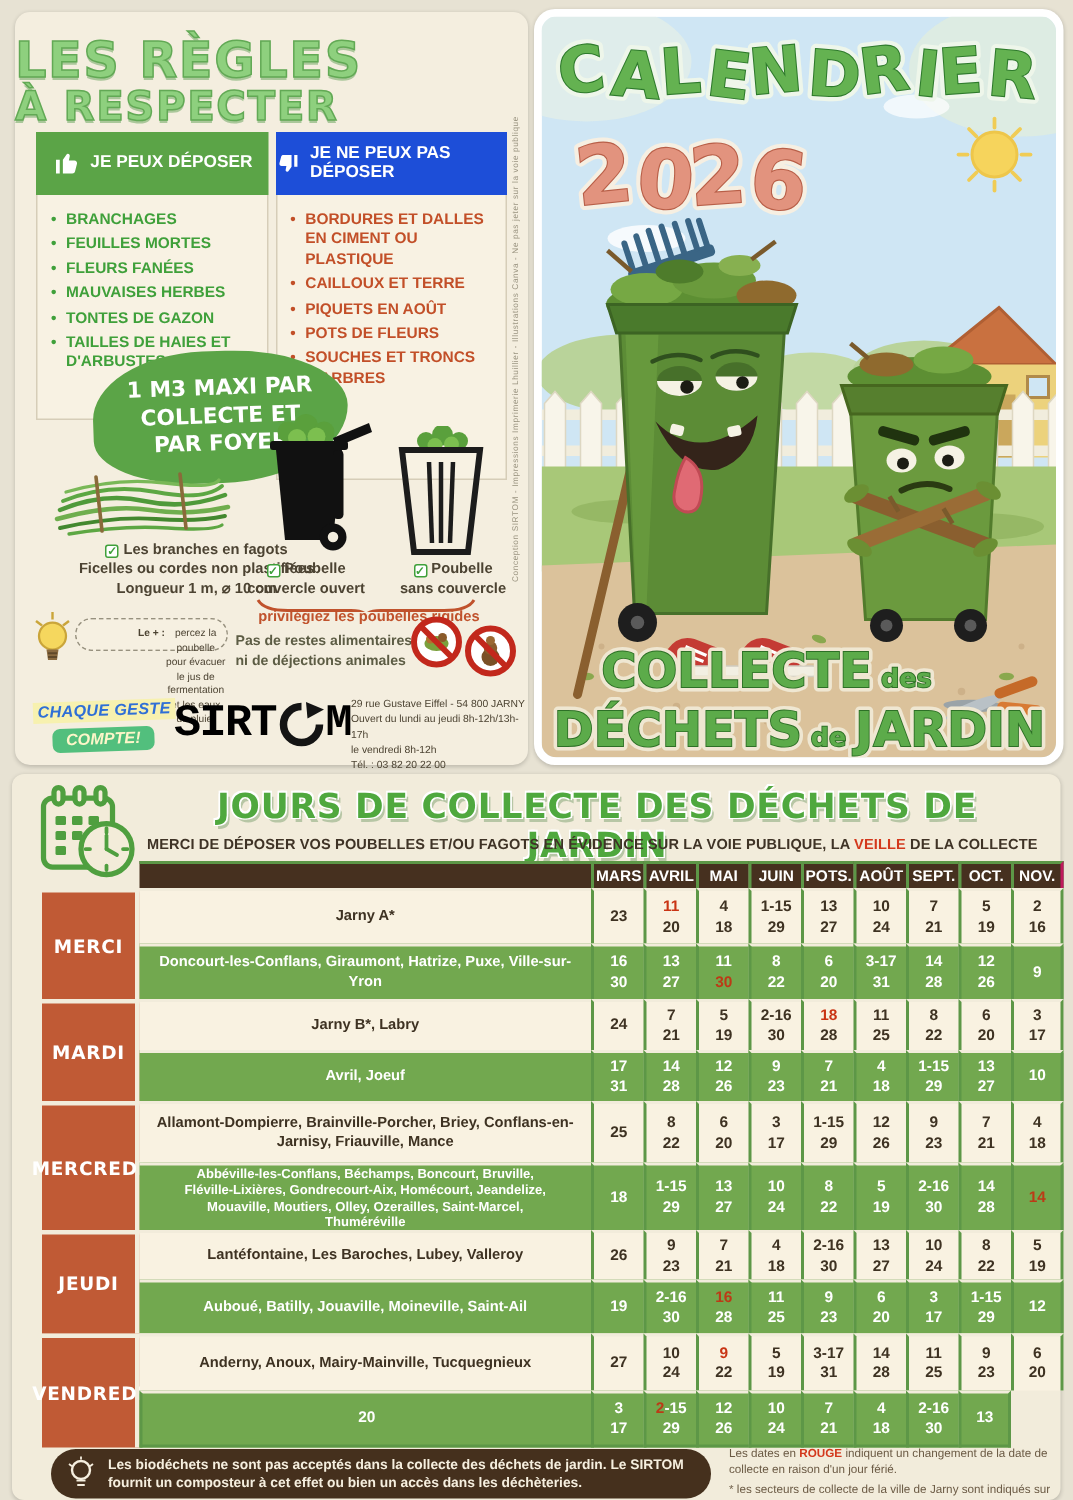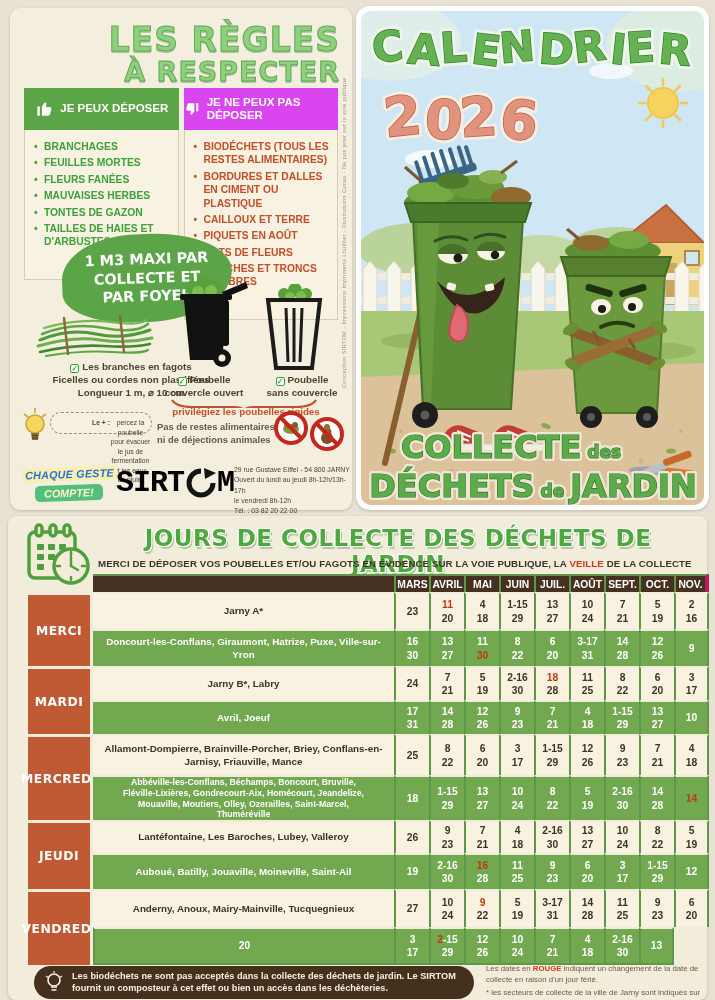--- a/index.html
+++ b/index.html
@@ -2,28 +2,28 @@
 <html><head>
 <meta charset="utf-8">
 <style>
   *{margin:0;padding:0;box-sizing:border-box}
   html,body{width:715px;height:1000px}
   body{position:relative;background:#e7e2d3;font-family:"Liberation Sans",sans-serif;overflow:hidden}
   .card{position:absolute;border-radius:10px;box-shadow:0 1px 3px rgba(0,0,0,.18)}
   
   .flyer{left:10px;top:8px;width:342px;height:502px;background:#f4eedf}
   .flyer *{position:absolute}
-  .f-title{top:12px;left:0;width:330px;text-align:right;font-family:"DejaVu Sans",sans-serif;font-weight:900;color:#8ed07e;-webkit-text-stroke:1px #62a955;text-shadow:0 2px 0 rgba(80,150,70,.45)}
+  .f-title{top:12px;left:0;width:330px;text-align:left;font-family:"DejaVu Sans",sans-serif;font-weight:900;color:#8ed07e;-webkit-text-stroke:1px #62a955;text-shadow:0 2px 0 rgba(80,150,70,.45)}
   .f-title .t1{position:static;display:block;font-size:33px;letter-spacing:1px}
   .f-title .t2{position:static;display:block;font-size:27px;letter-spacing:1px;margin-top:-3px}
   .cols{top:80px;left:14px;width:314px;display:flex;gap:5px}
   .col{position:static;flex:1;display:flex;flex-direction:column}
   .col *{position:static}
   .col-h{height:42px;display:flex;align-items:center;justify-content:center;gap:6px;color:#fff;font-weight:800;font-size:11.5px;line-height:1.15;text-align:left}
-  .col-h.g{background:#5ba447}.col-h.r{background:#d946ef}
+  .col-h.g{background:#5ba447}.col-h.r{background:#1d4ed8}
   .col-b{border:1px solid #d6cdb8;border-top:none;background:#f8f2e3;padding:10px 6px 8px 8px}
   .col-b.g{height:150px}.col-b.r{height:190px}
   .col-b ul{list-style:none}
   .col-b li{position:relative;padding-left:11px;font-weight:800;font-size:10.3px;line-height:1.3;margin-bottom:3px}
   .col-b li::before{content:"•";position:absolute;left:1px}
   .col-b.g li{color:#3fa03a}.col-b.r li{color:#c24f28}
   .blob{top:226px;left:52px;width:170px;height:88px;background:#5ba447;border-radius:48% 52% 55% 45%/55% 48% 62% 38%;transform:rotate(-2deg);display:flex;flex-direction:column;justify-content:center;text-align:center;color:#fff;font-weight:900;font-size:14.5px;line-height:1.3;font-family:"DejaVu Sans",sans-serif}
   .blob span{position:static}
   .branches-svg{top:302px;left:24px}
   .fagot-text{top:352px;left:8px;width:226px;text-align:center;font-size:9.8px;font-weight:800;color:#4c4332;line-height:1.35}
@@ -67,21 +67,21 @@
   .calpanel > *{position:absolute}
   .cal-icon{top:6px;left:15px}
   .cal-title{top:9px;left:90px;width:600px;text-align:center;font-family:"DejaVu Sans",sans-serif;font-weight:900;font-size:23px;letter-spacing:.5px;color:#4fa83e;text-shadow:1px 1px 0 #fff,-1px 1px 0 #fff,1px -1px 0 #fff,-1px -1px 0 #fff,2px 3px 0 rgba(47,110,40,.3)}
   .cal-sub{top:42px;left:90px;width:600px;text-align:left;font-size:9.7px;font-weight:700;color:#3f3326;letter-spacing:.1px}
   .cal-sub .red{color:#d3381c}
   .grid{top:58px;left:20px;display:grid;grid-template-columns:65px 301px repeat(9,35px);grid-template-rows:18px 37px 37px 34px 34px 41px 45px 33px 36px 38px 38px}
   .grid > div{position:static}
   .hsp{background:transparent}
   .hcom{background:#46301f;border-top:2px solid #5d9747}
   .mh{background:#46301f;border-top:2px solid #5d9747;border-left:2px solid #5d9747;color:#fff;font-weight:800;font-size:10.3px;display:flex;align-items:center;justify-content:center}
-  .mh.last{border-right:4px solid #be185d}
+  .mh.last{border-right:2px solid #be185d}
   .day{grid-row:span 2;background:#c05a35;color:#fff;font-weight:900;font-size:12.3px;letter-spacing:.5px;display:flex;align-items:center;justify-content:center;border-top:3px solid #f2ecdb;border-right:3px solid #f2ecdb;font-family:"DejaVu Sans",sans-serif}
   .cc{display:flex;align-items:center;justify-content:center;text-align:center;font-weight:800;font-size:9.8px;line-height:1.3;padding:2px 10px;border-top:2px solid #f2ecdb}
   .cc.small{font-size:8.7px;line-height:1.25;padding:2px 24px}
   .dc{display:flex;flex-direction:column;align-items:center;justify-content:center;font-weight:800;font-size:10.3px;line-height:1.3;border-top:2px solid #f2ecdb;border-left:2px solid #5d9747}
   .dc.last{border-right:2px solid #5d9747}
   .dc.bot,.cc.bot{border-bottom:2px solid #5d9747}
   .cream{background:#f9f2e1;color:#3e3222}
   .green{background:#72a84f;color:#fff}
   .rd{color:#c93414}
   .green .rd{color:#bc3a16}
@@ -125,21 +125,20 @@
       <div class="col-h r">
         <svg width="20" height="20" viewBox="0 0 24 24">
             <g transform="rotate(180 12 12)">
               <path fill="#fff" d="M4 20h3V9H4zM9.5 20h7.6c1 0 1.9-.6 2.1-1.6l1.6-6.2c.3-1.3-.7-2.6-2.1-2.6h-4.4l.7-3.5c.2-1-.5-1.9-1.5-1.9-.5 0-1 .3-1.2.7L9.5 9z"></path>
             </g>
           </svg>
         <span>JE NE PEUX PAS DÉPOSER</span>
       </div>
       <div class="col-b r">
         <ul>
-          <li>BIODÉCHETS (TOUS LES RESTES ALIMENTAIRES)</li>
           <li>BORDURES ET DALLES EN CIMENT OU PLASTIQUE</li>
           <li>CAILLOUX ET TERRE</li>
           <li>PIQUETS EN AOÛT</li>
           <li>POTS DE FLEURS</li>
           <li>SOUCHES ET TRONCS D'ARBRES</li>
         </ul>
       </div>
     </div>
   </div>
 
@@ -476,21 +475,21 @@
   </svg>
   <div class="cal-title">JOURS DE COLLECTE DES DÉCHETS DE JARDIN</div>
   <div class="cal-sub"><span>MERCI DE DÉPOSER VOS POUBELLES ET/OU FAGOTS EN ÉVIDENCE SUR LA VOIE PUBLIQUE, LA </span><span class="red">VEILLE</span><span> DE LA COLLECTE</span></div>
   <div class="grid">
       <div class="hsp"></div>
       <div class="hcom"></div>
       <div class="mh">MARS</div>
       <div class="mh">AVRIL</div>
       <div class="mh">MAI</div>
       <div class="mh">JUIN</div>
-      <div class="mh">JUIL.</div>
+      <div class="mh">POTS.</div>
       <div class="mh">AOÛT</div>
       <div class="mh">SEPT.</div>
       <div class="mh">OCT.</div>
       <div class="mh last">NOV.</div>
       <div class="day">MERCI</div>
       <div class="cc cream">Jarny A*</div>
       <div class="dc cream">
         <div>23</div>
       </div>
       <div class="dc cream">

